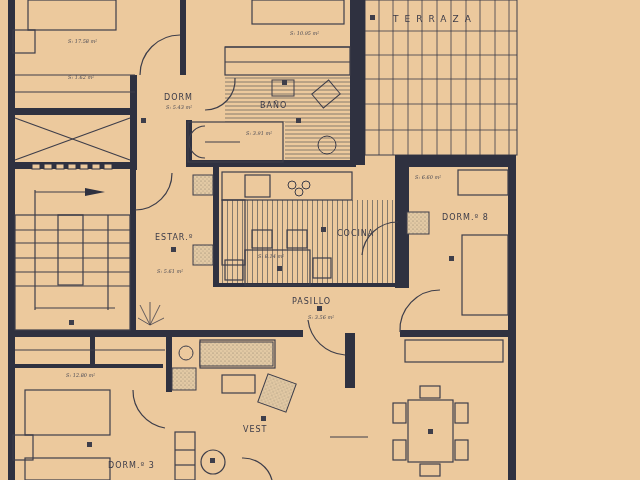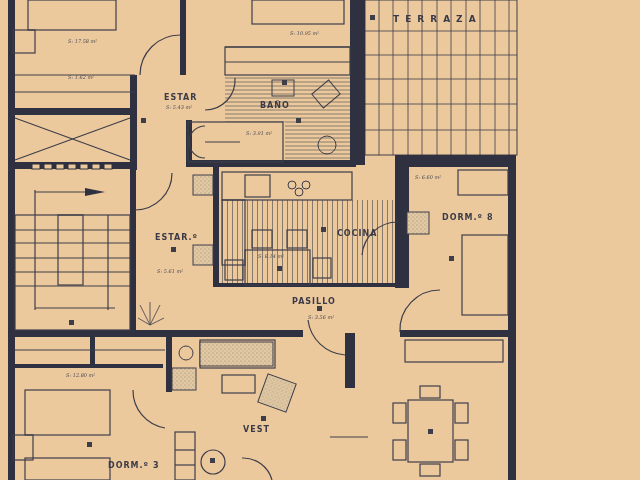--- a/index.html
+++ b/index.html
@@ -1,18 +1,18 @@
 <!DOCTYPE html>
 <html><head>
 <meta charset="utf-8">
 <style>
   html, body { margin:0; padding:0; }
   body { width:640px; height:480px; overflow:hidden; background:#ecc99d; position:relative; font-family:"Liberation Sans", sans-serif; }
   #plan { position:absolute; left:0; top:0; width:640px; height:480px; }
-  .lbl { position:absolute; color:#3a3a48; font-family:"DejaVu Sans", sans-serif; font-size:8px; letter-spacing:1px; white-space:nowrap;font-weight:bold; }
+  .lbl { position:absolute; color:#3a3a48; font-family:"DejaVu Sans", sans-serif; font-size:8px; letter-spacing:1px; white-space:nowrap; }
   .area { position:absolute; color:#4a4a55; font-family:"DejaVu Serif", serif; font-style:italic; font-size:5px; white-space:nowrap; }
   .terr { font-size:9px; letter-spacing:6px; }
 </style>
 </head>
 <body>
 
 <svg id="plan" viewBox="0 0 640 480" xmlns="http://www.w3.org/2000/svg">
   <defs>
     <pattern id="hatchH" width="6" height="4" patternUnits="userSpaceOnUse">
       <line x1="0" y1="2" x2="6" y2="2" stroke="#6b6660" stroke-width="0.8"></line>
@@ -206,21 +206,21 @@
       <rect x="317" y="306" width="5" height="5"></rect>
     <rect x="449" y="256" width="5" height="5"></rect>
       <rect x="261" y="416" width="5" height="5"></rect>
     <rect x="428" y="429" width="5" height="5"></rect>
       <rect x="87" y="442" width="5" height="5"></rect>
     <rect x="210" y="458" width="5" height="5"></rect>
       <rect x="69" y="320" width="5" height="5"></rect>
   </g>
 </svg>
 
-<div class="lbl" style="left:164px;top:93px">ESTAR</div>
+<div class="lbl" style="left:164px;top:93px">DORM</div>
 <div class="area" style="left:166px;top:104px">S: 5.43 m²</div>
 <div class="area" style="left:68px;top:38px">S: 17.58 m²</div>
 <div class="area" style="left:290px;top:30px">S: 10.95 m²</div>
 <div class="area" style="left:68px;top:74px">S: 1.62 m²</div>
 <div class="lbl" style="left:260px;top:101px">BAÑO</div>
 <div class="area" style="left:246px;top:130px">S: 3.91 m²</div>
 <div class="lbl terr" style="left:393px;top:14px">TERRAZA</div>
 <div class="lbl" style="left:155px;top:233px">ESTAR.º</div>
 <div class="area" style="left:157px;top:268px">S: 5.61 m²</div>
 <div class="lbl" style="left:337px;top:229px">COCINA</div>

